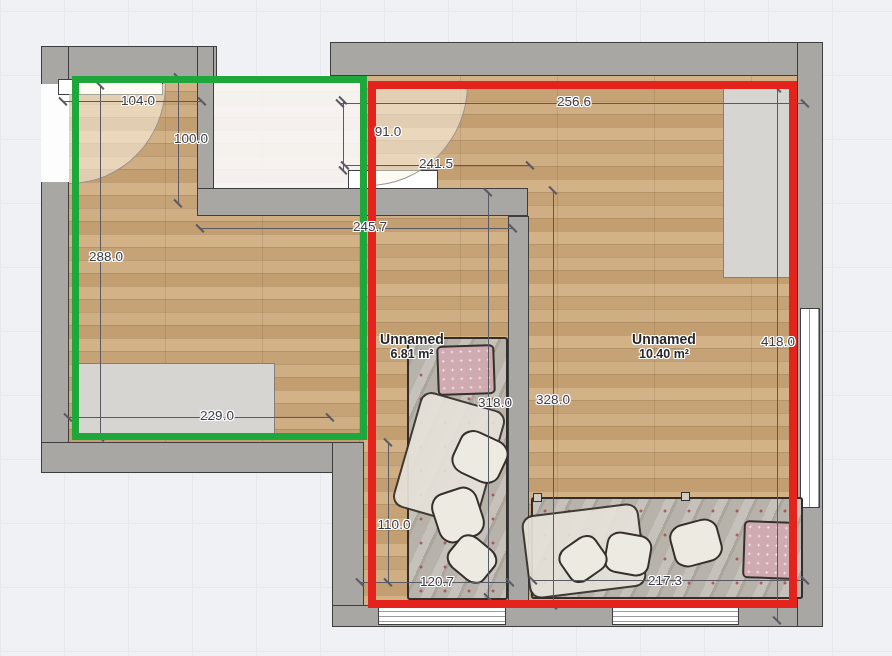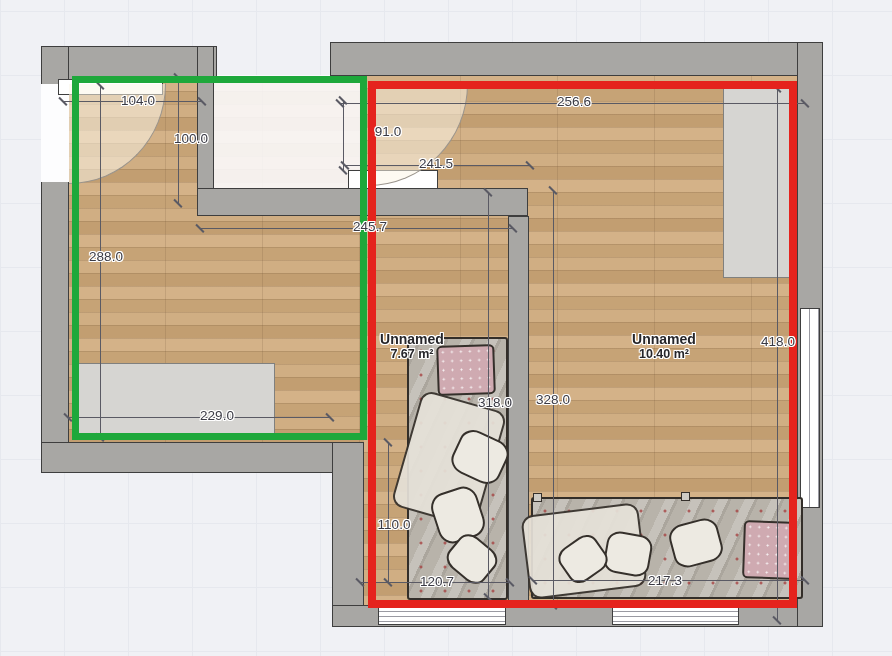--- a/index.html
+++ b/index.html
@@ -94,21 +94,21 @@
     <div class="knob" style="left:148px;top:-7px;"></div>
     <div class="pillow pink" style="right:6px;top:22px;width:52px;height:58px;transform:rotate(2deg);"></div>
     <div class="blanket" style="left:-8px;top:10px;width:118px;height:84px;transform:rotate(-7deg);"></div>
     <div class="pillow" style="left:138px;top:22px;width:50px;height:44px;transform:rotate(-15deg);"></div>
     <div class="pillow" style="left:72px;top:34px;width:46px;height:42px;transform:rotate(10deg);"></div>
     <div class="pillow" style="left:28px;top:40px;width:44px;height:40px;transform:rotate(-35deg);"></div>
   </div>
 
   <div class="room-label" style="left:405px;top:331px;">
     <div class="room-name">Unnamed</div>
-    <div class="room-area">7.67 m²</div>
+    <div class="room-area">6.81 m²</div>
   </div>
   <div class="room-label" style="left:657px;top:331px;">
     <div class="room-name">Unnamed</div>
     <div class="room-area">10.40 m²</div>
   </div>
 
   <div id="generated">
       <div class="dim-line" style="left: 63px; top: 101px; width: 139px; height: 1px;"></div>
       <div class="tick" style="left: 62px; top: 95.5px; transform: rotate(-45deg);"></div>
       <div class="tick" style="left: 201px; top: 95.5px; transform: rotate(-45deg);"></div>

